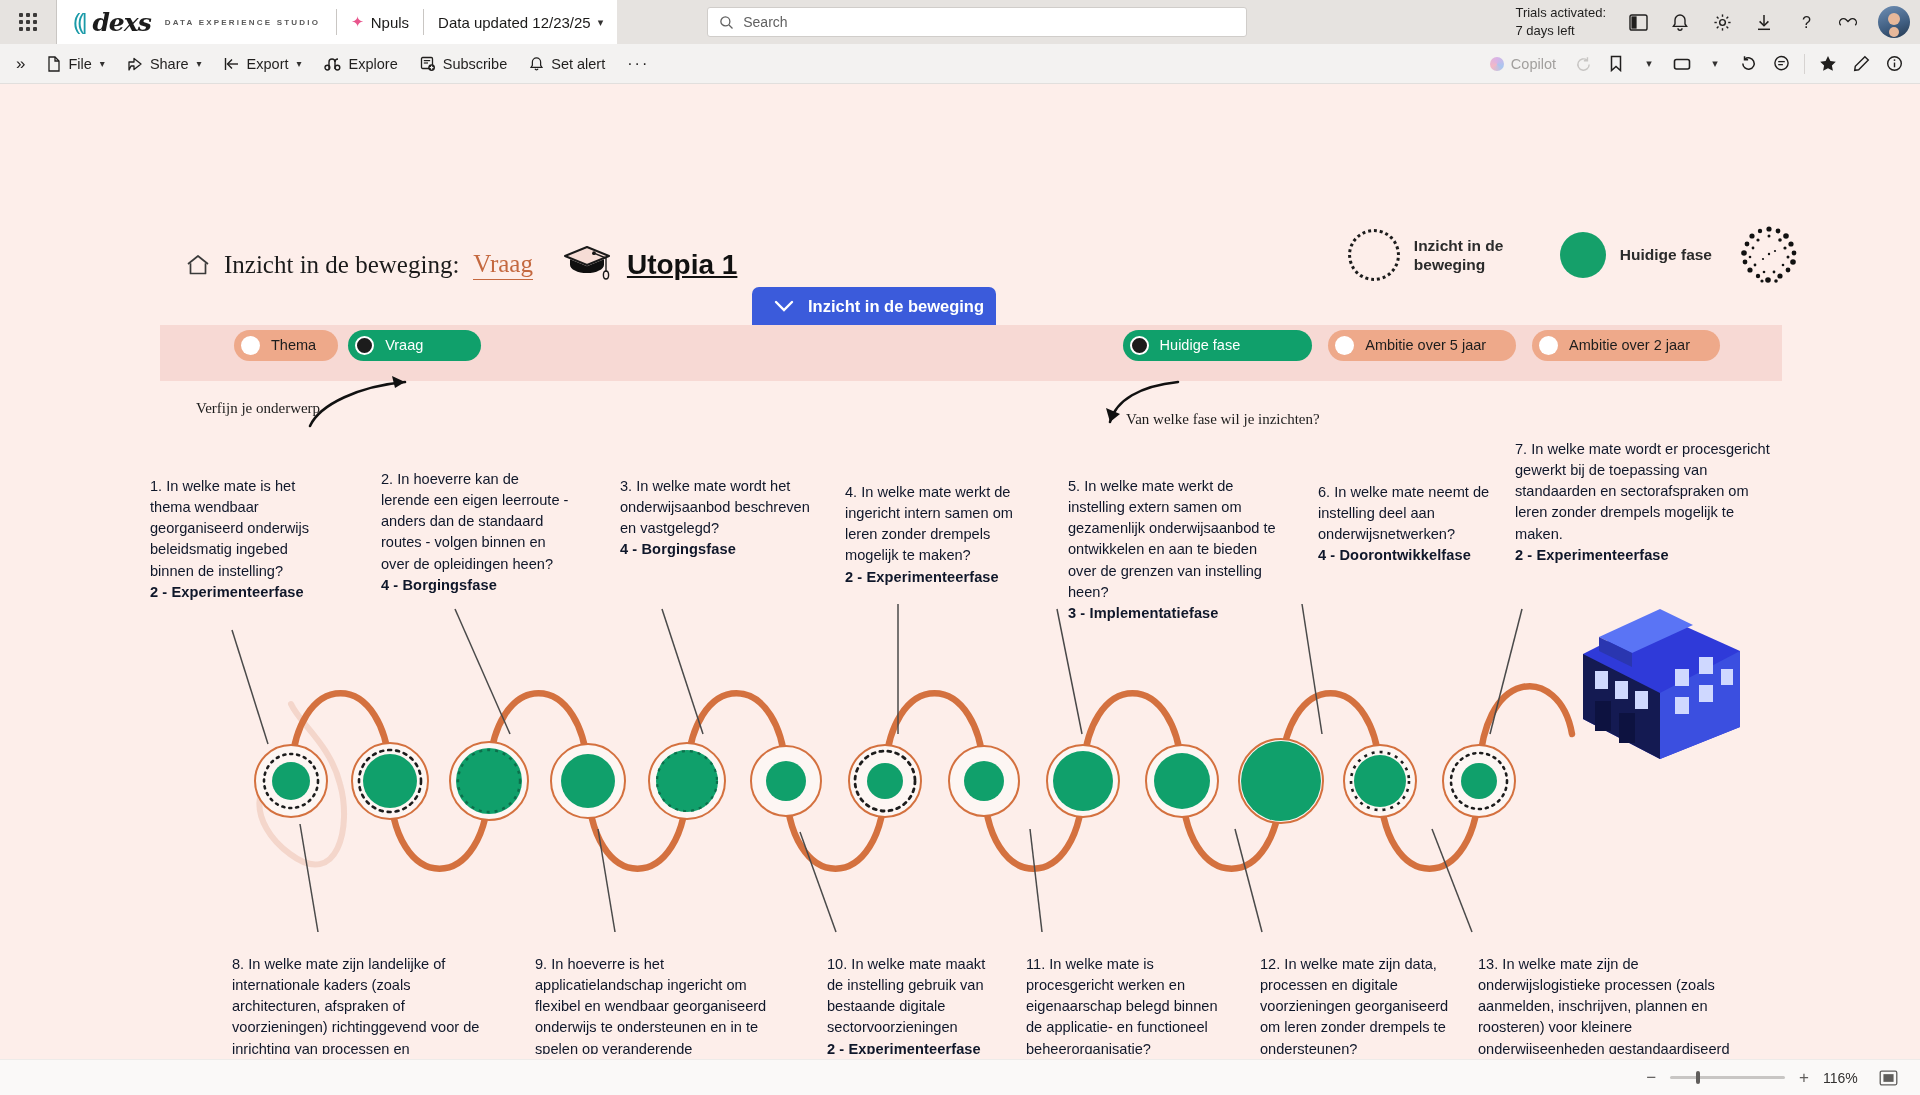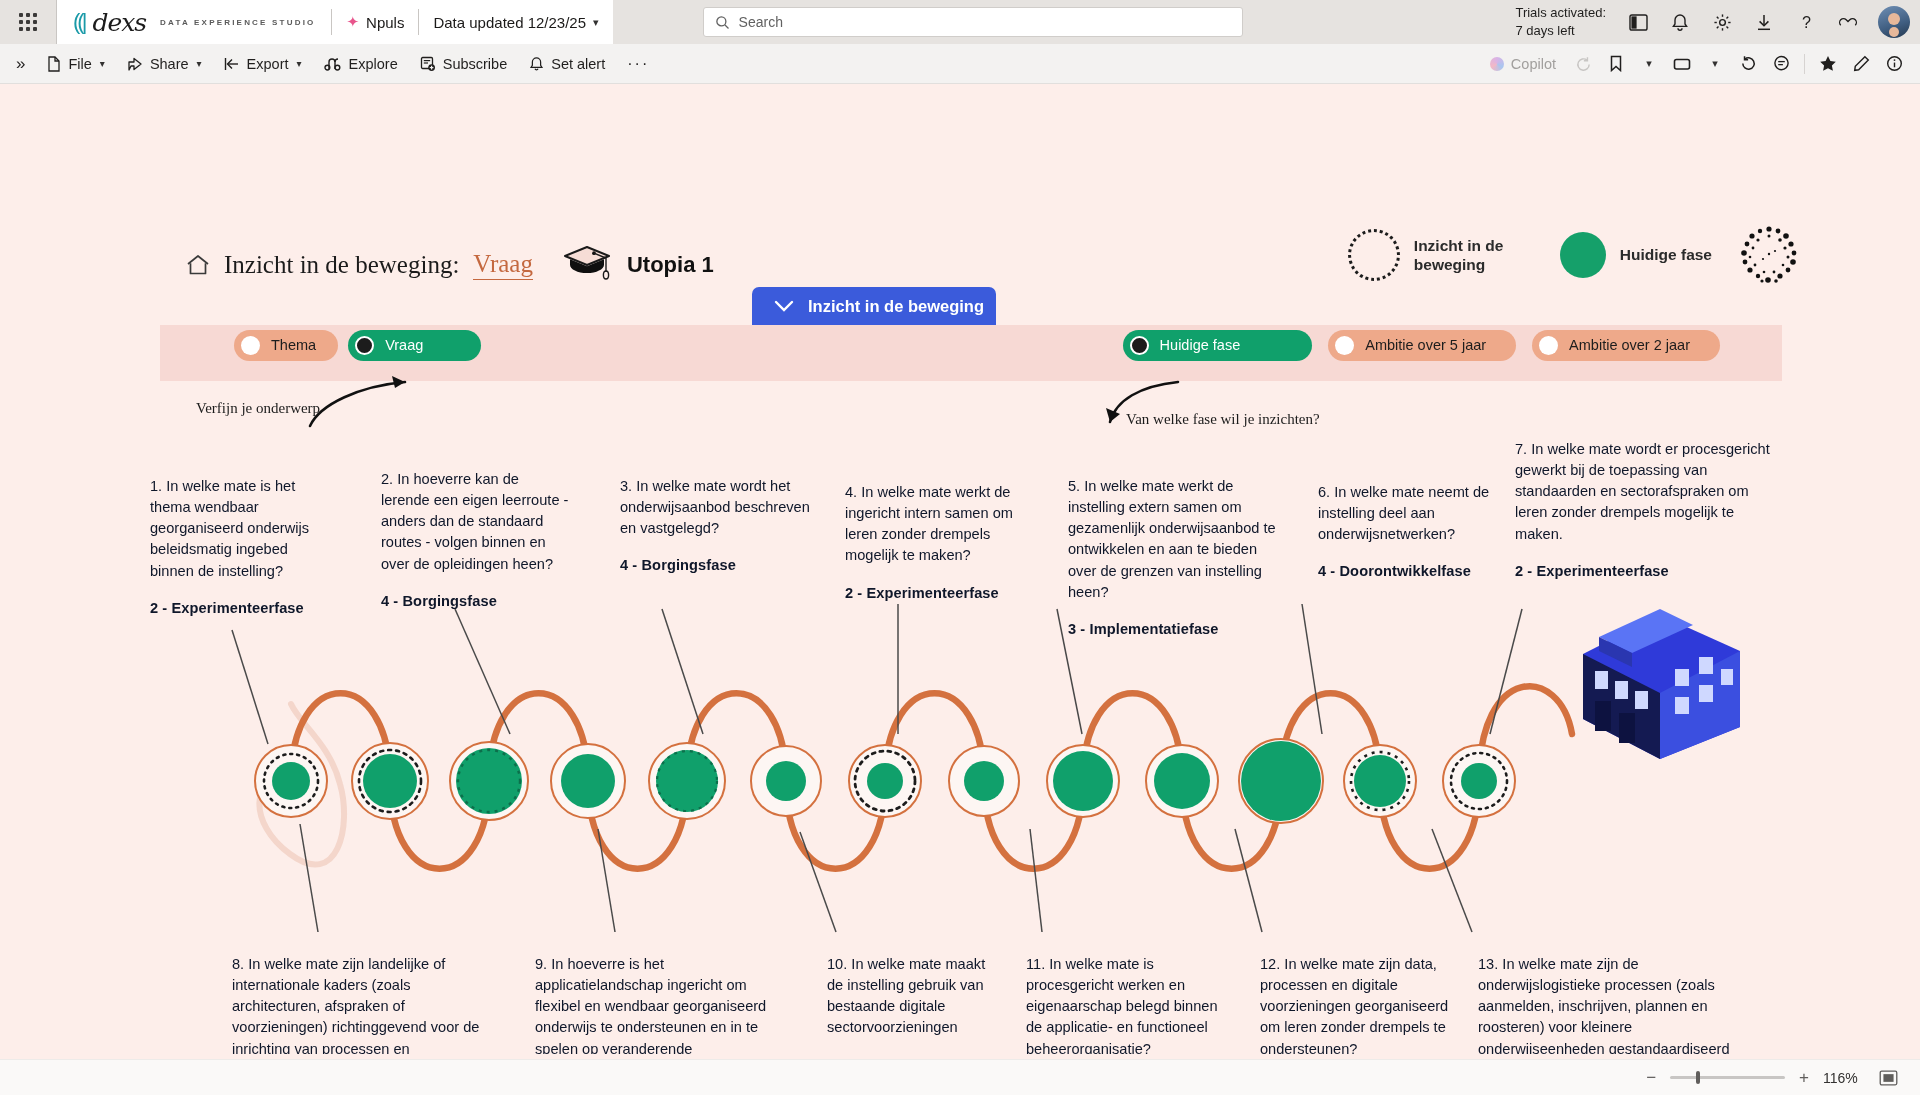--- a/index.html
+++ b/index.html
@@ -28,21 +28,21 @@
   .waffle-grid i { width: 4px; height: 4px; background: #3b3a39; border-radius: 1px; display:block; }
   .brand {
     display: flex; align-items: center; gap: 8px;
     padding: 0 16px; height: 44px;
     border-left: 1px solid #c9c6c3;
     background: #ffffff;
   }
   .brand-mark { color:#1a9aa8; font-size: 22px; letter-spacing:-3px; }
   .brand-name {
     font-family: "DejaVu Serif", serif; font-style: italic;
-    font-size: 25px; font-weight: 400; color: #1c1c1c; letter-spacing: -1px;
+    font-size: 25px; font-weight: 700; color: #1c1c1c; letter-spacing: -1px;
   }
   .brand-sub { font-size: 8px; letter-spacing: 2.2px; color:#5a5a5a; font-weight:700; margin-left:6px; }
   .tb-divider { width:1px; height:26px; background:#c9c6c3; }
   .tb-item {
     display:flex; align-items:center; gap:7px;
     padding: 0 14px; height: 44px; font-size: 15px; color:#1b1a19;
     background:#fff; cursor:pointer;
   }
   .npuls-icon { font-size: 15px; color:#e8558c; }
   .caret { font-size: 11px; color:#323130; }
@@ -104,21 +104,21 @@
   }
   .rep-title {
     font-family:"Liberation Serif", serif;
     font-size:25px; color:#1b1b1b;
   }
   .rep-link {
     font-family:"Liberation Serif", serif; font-size:25px; color:#c4683f;
     border-bottom:1.5px solid #c4683f; cursor:pointer; padding-bottom:1px;
   }
   .cap-icon { margin-left:14px; }
-  .rep-entity { font-size:22px; font-weight:700; color:#111; }
+  .rep-entity { font-size:28px; font-weight:700; color:#111;text-decoration:underline; }
 
   
   .legend { position:absolute; right:120px; top:140px; display:flex; align-items:center; gap:26px; }
   .lg { display:flex; align-items:center; gap:14px; }
   .lg-dotted {
     width:52px;height:52px;border-radius:50%;
     border:3px dotted #1c1c1c; background:transparent;
   }
   .lg-solid { width:46px;height:46px;border-radius:50%;background:#15a06a; }
   .lg-label { font-size:15.5px; font-weight:700; color:#2b2b2b; line-height:1.25; max-width:120px; }
@@ -147,21 +147,21 @@
   .pill.green  { background:#10a06b; color:#fff; }
   .pill.green .bullet { background:#1c1c1c; border:2.5px solid #fff; }
   .sp-flex { flex:1 1 auto; }
 
   
   .anno { position:absolute; font-family:"Liberation Serif", serif; font-size:15px; color:#1b1b1b; }
   .anno-svg { position:absolute; pointer-events:none; }
 
   
   .qblock { position:absolute; font-size:14.6px; line-height:1.45; color:#0f172a; }
-  .qblock .phase { font-weight:700; margin-top:16px; display:block; letter-spacing:.1px; }
+  .qblock .phase { font-weight:700; margin-top:0; display:block; letter-spacing:.1px; }
 
   
   .bldg { position:absolute; left:1565px; top:525px; }
 </style>
 </head>
 <body>
 
 <div class="topbar">
   <div class="waffle">
     <div class="waffle-grid">

